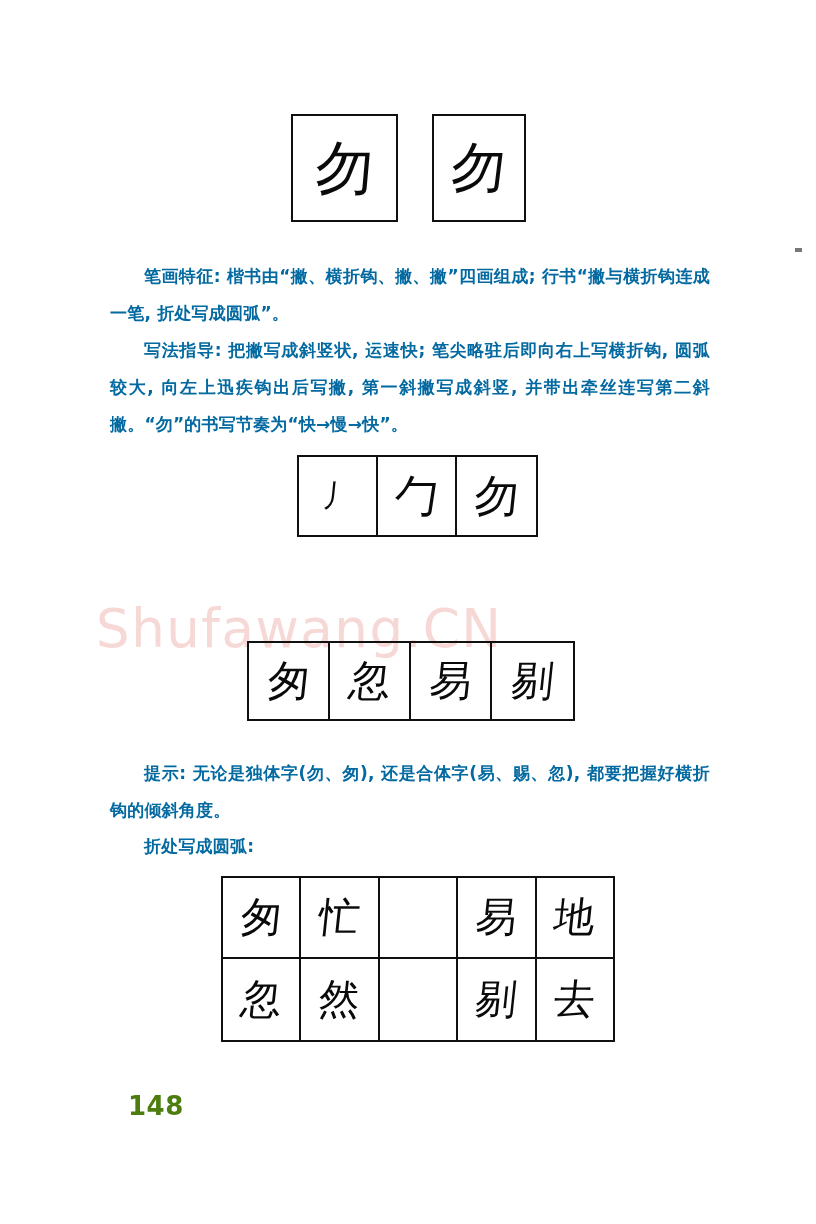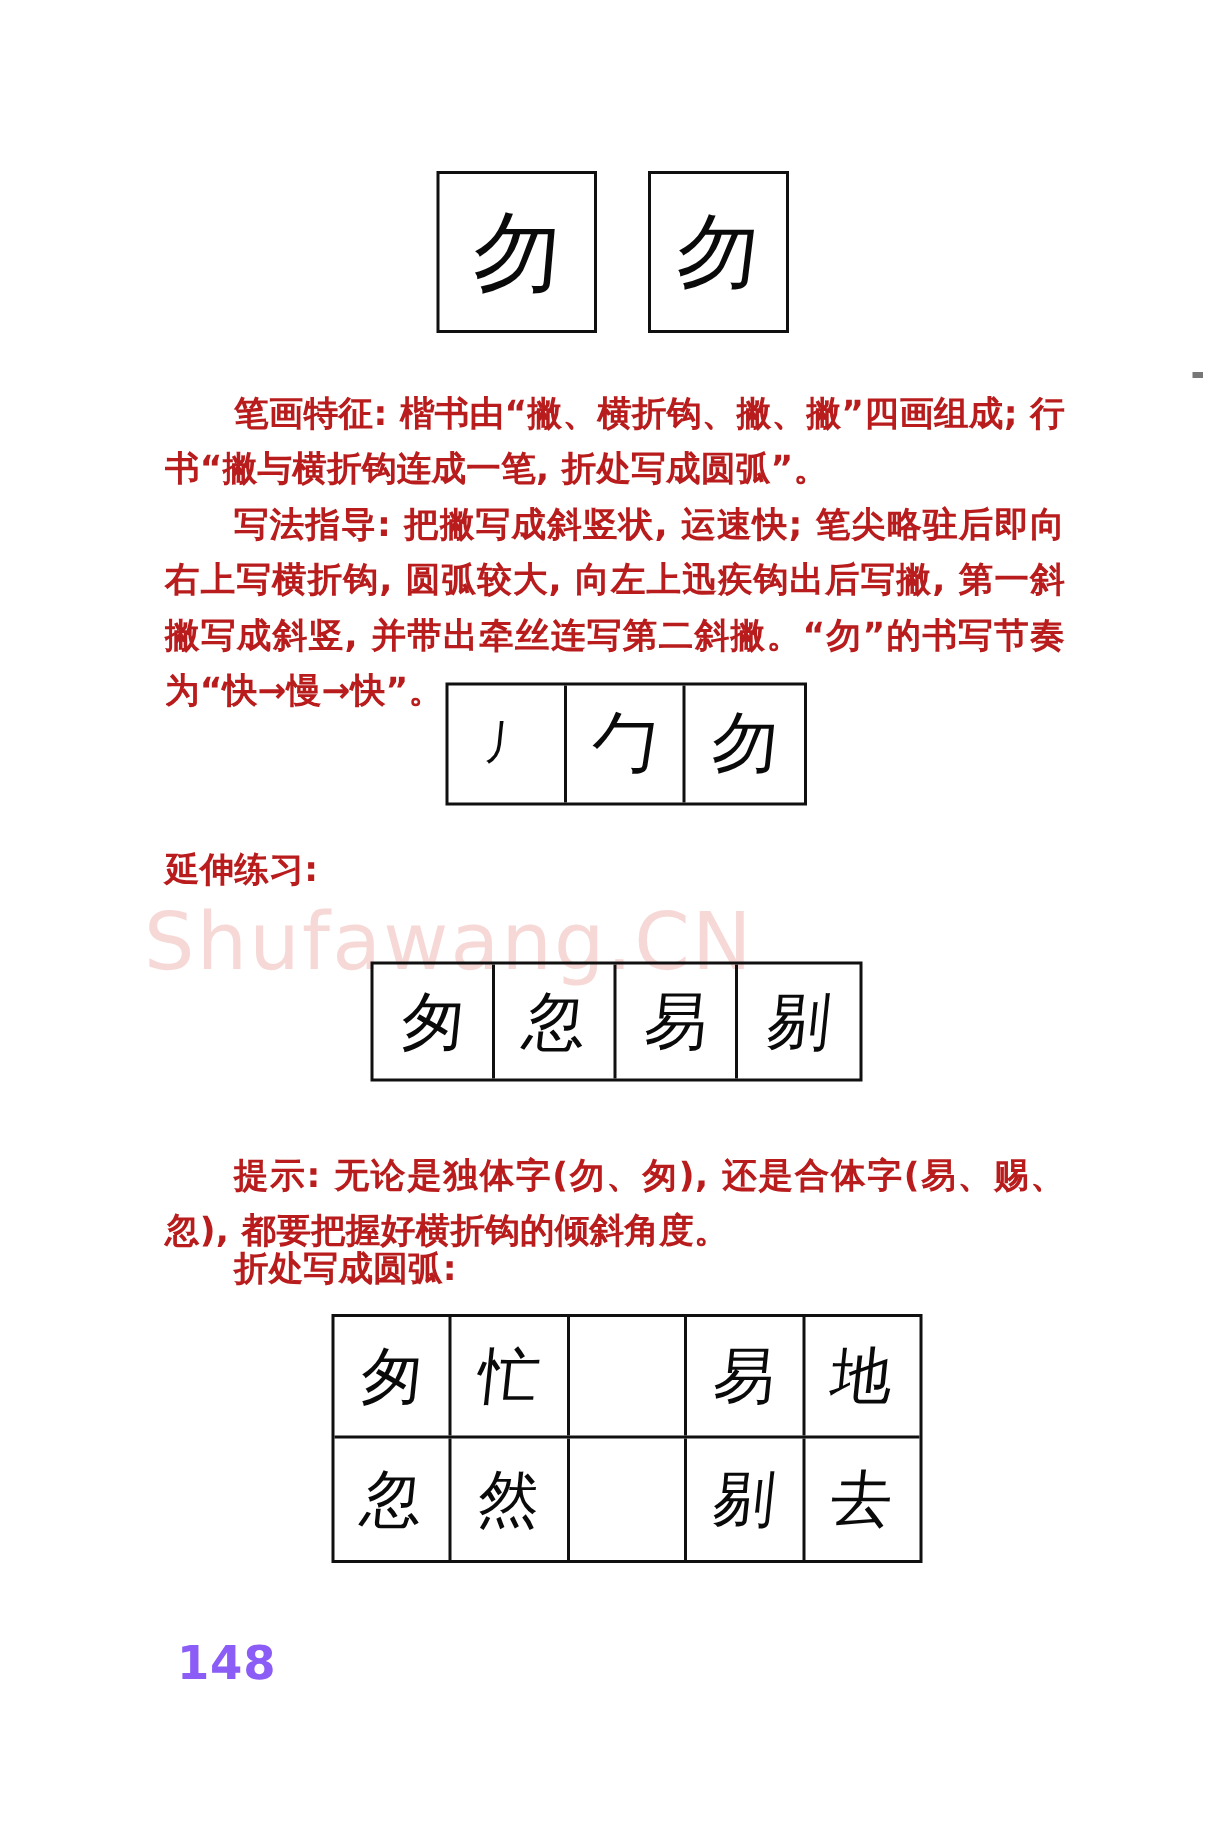--- a/index.html
+++ b/index.html
@@ -34,40 +34,40 @@
     line-height: 62px;
     z-index: 1;
     user-select: none;
   }
 
   
   .textblock {
     position: absolute;
     z-index: 3;
     font-family: "DejaVu Sans", "Liberation Sans", sans-serif;
-    font-size: 23px;
+    font-size: 17px;
     font-weight: 700;
-    color: #b91c1c;
+    color: #0369a1;
     line-height: 37px;
     letter-spacing: 0.2px;
     text-align: justify;
     text-justify: inter-character;
   }
   .textblock p {
     margin: 0;
     text-indent: 2em;
   }
   .textblock p.noindent {
     text-indent: 0;
   }
 
   #para-stroke-features { left: 110px; top: 258px; width: 600px; }
   #para-writing-guide   { left: 110px; top: 332px; width: 600px; }
   #label-extended       { left: 110px; top: 562px; width: 600px; }
-  #para-tip             { left: 110px; top: 755px; width: 600px; margin-top: 11px; }
+  #para-tip             { left: 110px; top: 755px; width: 600px; }
   #label-word-practice  { left: 110px; top: 828px; width: 600px; }
 
   
   .charcell {
     position: absolute;
     box-sizing: border-box;
     border: 2.5px solid #101010;
     background: transparent;
     display: flex;
     align-items: center;
@@ -161,26 +161,26 @@
     display: flex;
     align-items: center;
     justify-content: center;
   }
   #word-practice-grid .cell:last-child { border-right: none; }
   #word-practice-grid .glyph { font-size: 41px; transform: skewX(-6deg); }
 
   
   #page-number {
     position: absolute;
-    left: 118px;
+    left: 128px;
     top: 1091px;
     font-family: "DejaVu Sans", "Liberation Sans", sans-serif;
-    font-size: 31px;
+    font-size: 26px;
     font-weight: 700;
-    color: #8b5cf6;
+    color: #4d7c0f;
     letter-spacing: 0.5px;
     z-index: 3;
   }
 
   
   #scan-speck {
     position: absolute;
     left: 795px;
     top: 248px;
     width: 7px;
@@ -220,23 +220,20 @@
       <span class="glyph">丿</span>
     </div>
     <div class="cell">
       <span class="glyph">勹</span>
     </div>
     <div class="cell">
       <span class="glyph">勿</span>
     </div>
   </div>
 
-  <div id="label-extended" class="textblock">
-    <p class="noindent">延伸练习:</p>
-  </div>
 
   <div id="extended-practice-row">
     <div class="cell">
       <span class="glyph">匆</span>
     </div>
     <div class="cell">
       <span class="glyph">忽</span>
     </div>
     <div class="cell">
       <span class="glyph">易</span>

